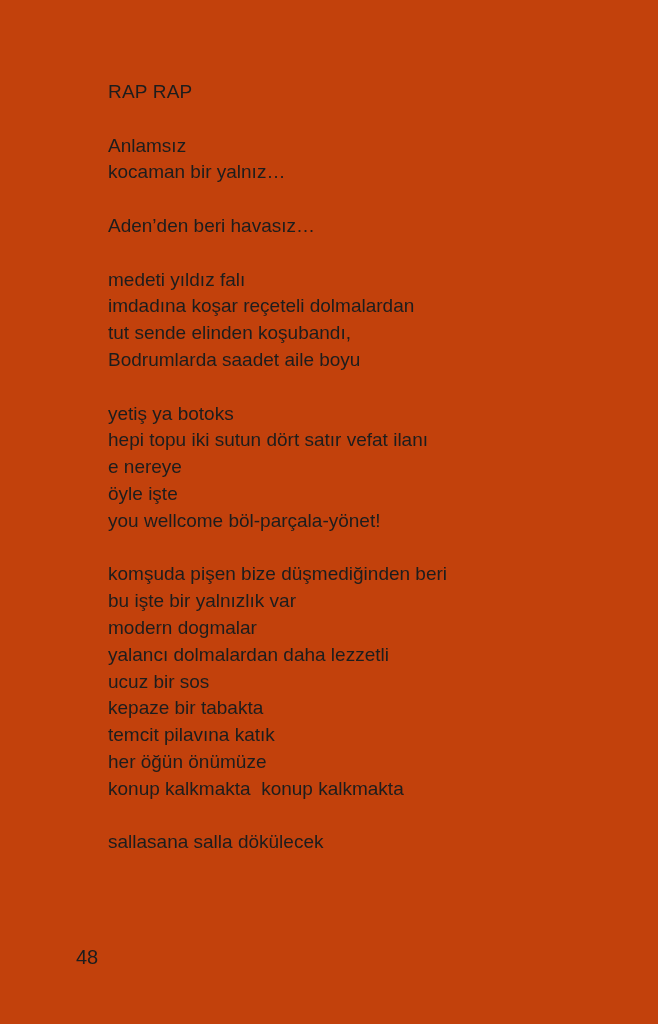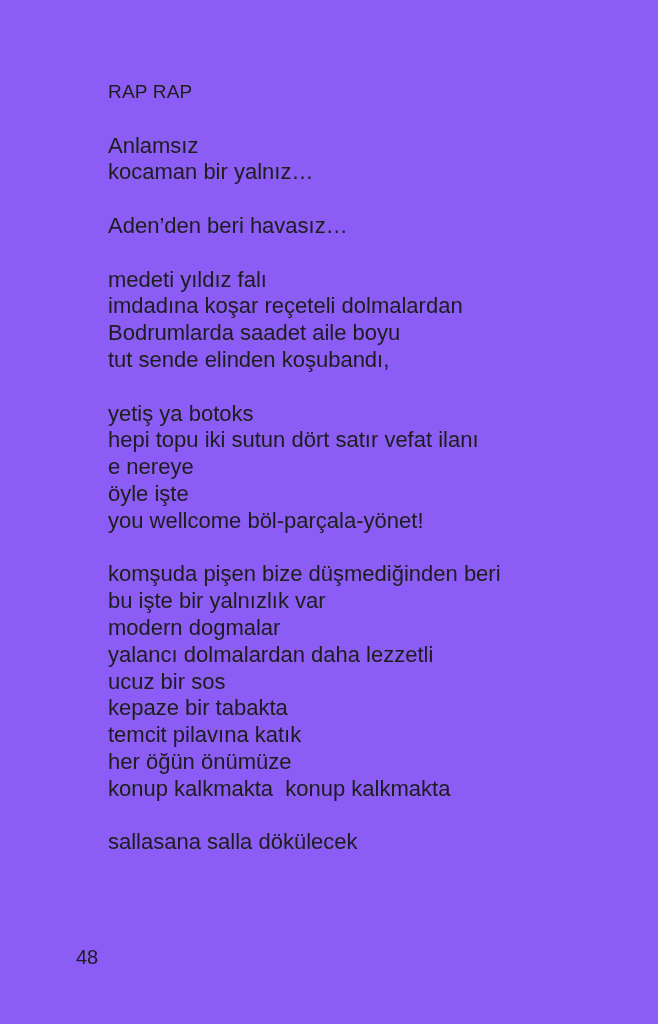--- a/index.html
+++ b/index.html
@@ -5,21 +5,21 @@
 <style>
   html, body {
     margin: 0;
     padding: 0;
     background: #ffffff;
   }
   .page {
     position: relative;
     width: 658px;
     height: 1024px;
-    background: #8b5cf6;
+    background: #c2410c;
     font-family: "Liberation Sans", "DejaVu Sans", sans-serif;
     color: #1d1d1d;
     overflow: hidden;
   }
   .poem {
     position: absolute;
     left: 108px;
     top: 79px;
     right: 40px;
   }
@@ -30,21 +30,21 @@
     margin: 0 0 26.8px 0;
     letter-spacing: 0.2px;
   }
   .stanza {
     margin: 0 0 26.8px 0;
   }
   .stanza:last-child {
     margin-bottom: 0;
   }
   .poem-line {
-    font-size: 22px;
+    font-size: 19px;
     line-height: 26.8px;
     white-space: pre-wrap; 
   }
   .page-number {
     position: absolute;
     left: 76px;
     top: 944px;
     font-size: 20px;
     line-height: 26px;
     color: #1d1d1d;
@@ -60,22 +60,22 @@
         <div class="stanza">
           <div class="poem-line">Anlamsız</div>
           <div class="poem-line">kocaman bir yalnız…</div>
         </div>
         <div class="stanza">
           <div class="poem-line">Aden’den beri havasız…</div>
         </div>
         <div class="stanza">
           <div class="poem-line">medeti yıldız falı</div>
           <div class="poem-line">imdadına koşar reçeteli dolmalardan</div>
+          <div class="poem-line">tut sende elinden koşubandı,</div>
           <div class="poem-line">Bodrumlarda saadet aile boyu</div>
-          <div class="poem-line">tut sende elinden koşubandı,</div>
         </div>
         <div class="stanza">
           <div class="poem-line">yetiş ya botoks</div>
           <div class="poem-line">hepi topu iki sutun dört satır vefat ilanı</div>
           <div class="poem-line">e nereye</div>
           <div class="poem-line">öyle işte</div>
           <div class="poem-line">you wellcome böl-parçala-yönet!</div>
         </div>
         <div class="stanza">
           <div class="poem-line">komşuda pişen bize düşmediğinden beri</div>

